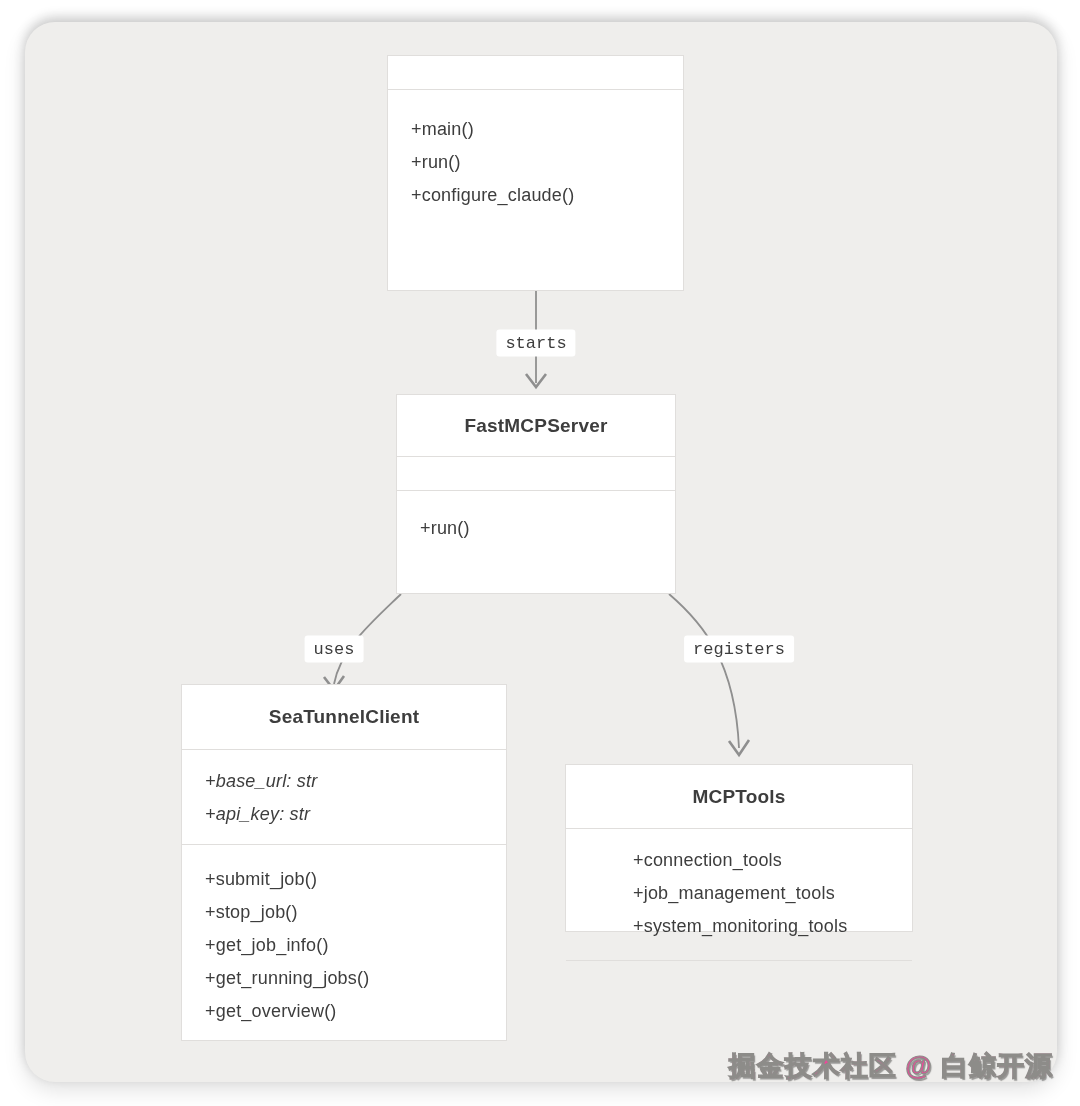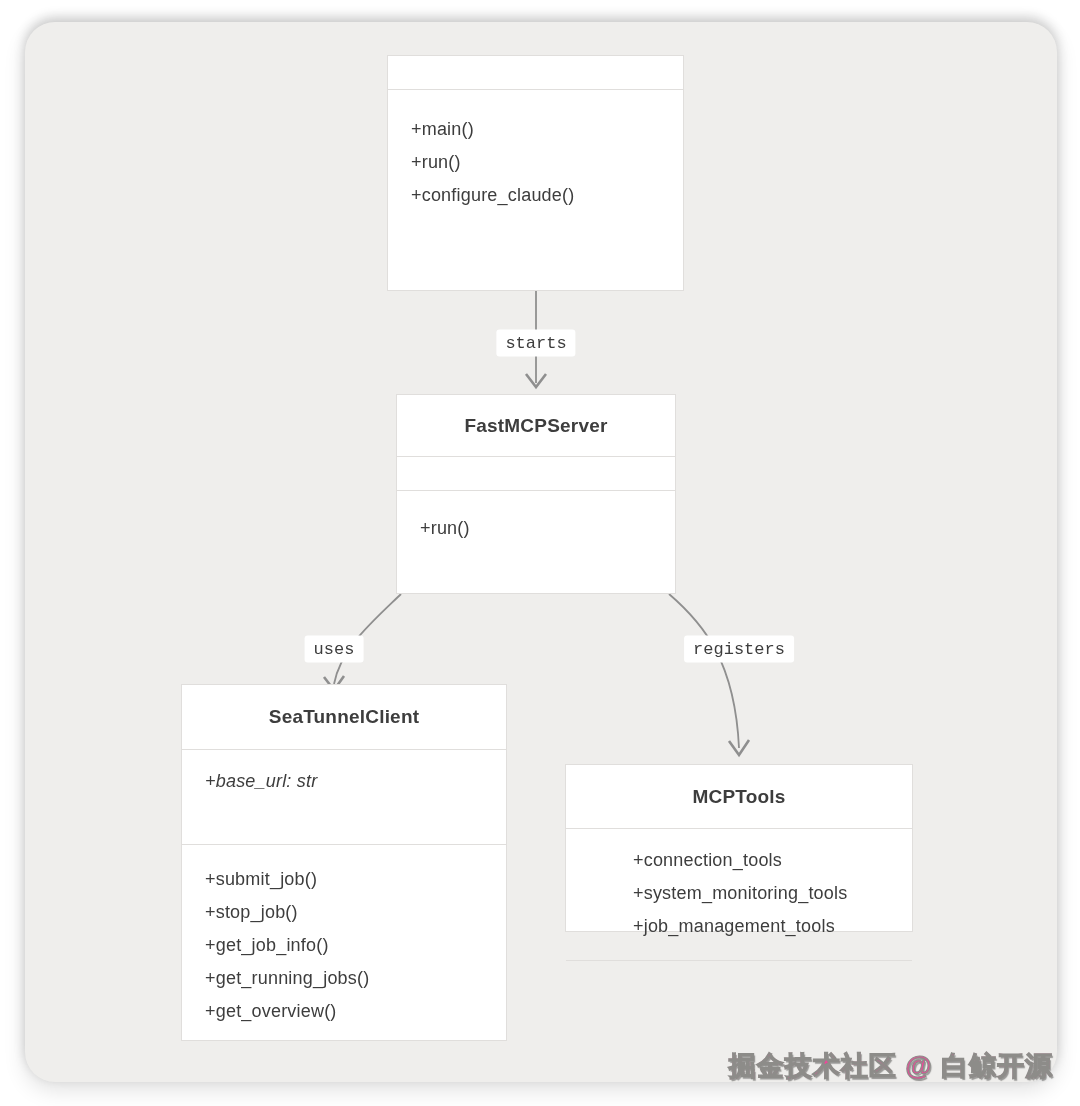--- a/index.html
+++ b/index.html
@@ -113,36 +113,37 @@
   <div class="cb-attrs" style="height:34px;"></div>
   <div class="cb-methods" style="padding-top:21px;">
     <div class="cb-row">+run()</div>
   </div>
 </div>
 
 <div class="class-box" style="left:172px; top:684px; width:326px; height:357px;margin-left:9px;">
   <div class="cb-title" style="height:65px;">SeaTunnelClient</div>
   <div class="cb-attrs" style="height:95px; padding-top:15px;font-style:italic;">
     <div class="cb-row">+base_url: str</div>
+    <div class="cb-row">+api_key: str</div>
   </div>
   <div class="cb-methods" style="padding-top:18px;">
     <div class="cb-row">+submit_job()</div>
     <div class="cb-row">+stop_job()</div>
     <div class="cb-row">+get_job_info()</div>
     <div class="cb-row">+get_running_jobs()</div>
     <div class="cb-row">+get_overview()</div>
   </div>
 </div>
 
 <div class="class-box" style="left:565px; top:764px; width:348px; height:168px;">
   <div class="cb-title" style="height:64px;">MCPTools</div>
   <div class="cb-attrs" style="height:132px; padding-top:15px;padding-left:44px;">
     <div class="cb-row">+connection_tools</div>
+    <div class="cb-row">+job_management_tools</div>
     <div class="cb-row">+system_monitoring_tools</div>
-    <div class="cb-row">+job_management_tools</div>
   </div>
   <div class="cb-methods"></div>
 </div>
 
 <div class="edge-label" style="left:536px; top:343px;">starts</div>
 <div class="edge-label" style="left:334px; top:649px;">uses</div>
 <div class="edge-label" style="left:739px; top:649px;">registers</div>
 
 <div class="watermark">掘金技术社区 @ 白鲸开源</div>
 

